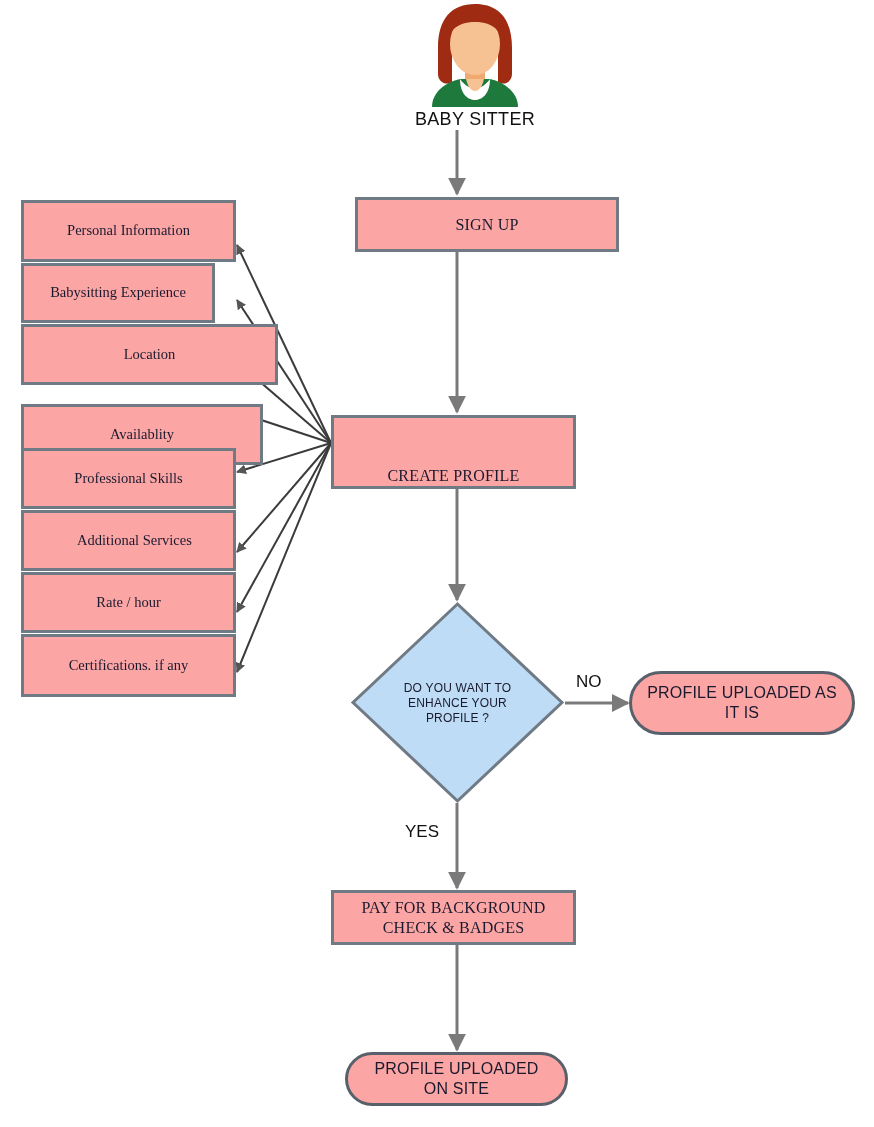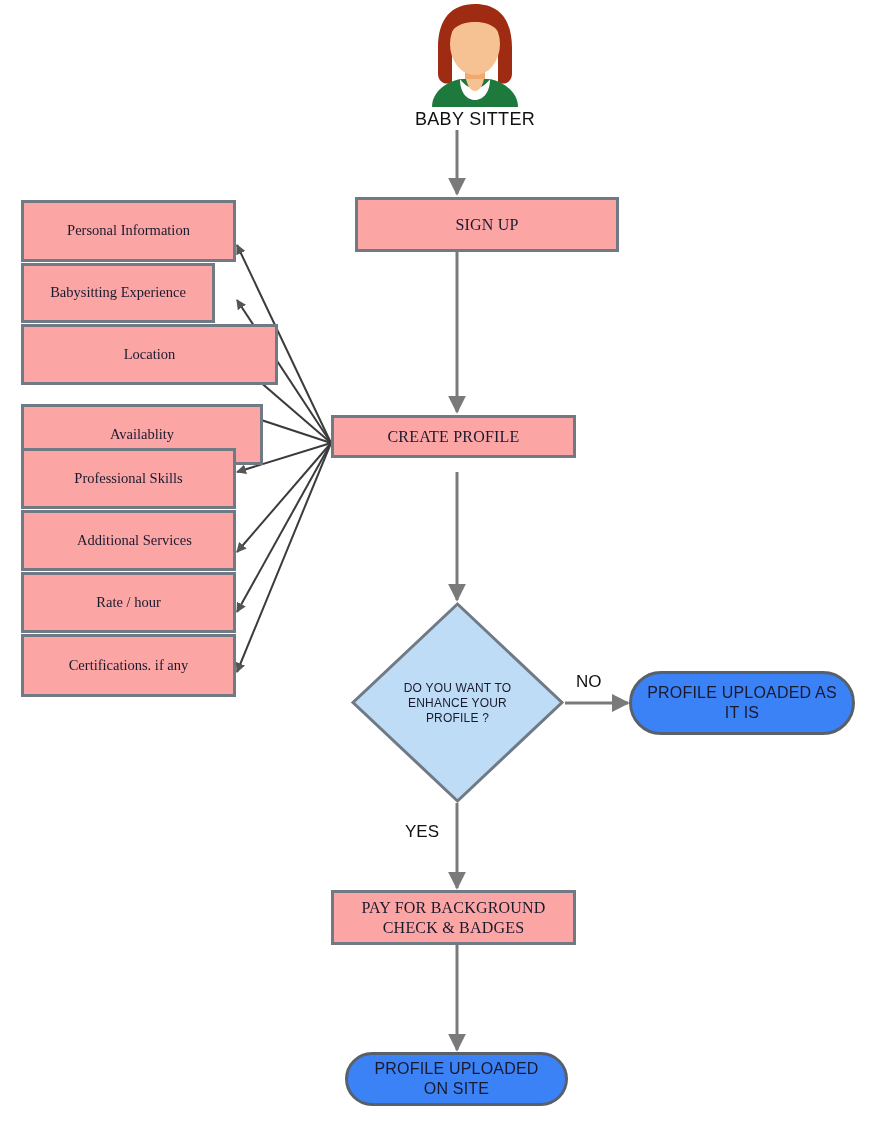--- a/index.html
+++ b/index.html
@@ -50,21 +50,21 @@
   .proc.attr {
     font-size: 14.5px;
   }
   .proc.big {
     font-size: 16px;
     letter-spacing: .2px;
   }
 
   
   .term {
-    background: #3b82f6;
+    background: #fca5a5;
     border: 3px solid #58606b;
     border-radius: 999px;
     font-size: 16px;
     letter-spacing: .2px;
   }
 
   
   .decision {
     position: absolute;
     z-index: 3;
@@ -198,21 +198,21 @@
     <span>Rate / hour</span>
   </div>
   <div class="node proc attr" style="left:21px; top:634px; width:215px; height:63px;">
     <span>Certifications. if any</span>
   </div>
 
   <div class="node proc big" style="left:331px; top:197px; width:264px; height:55px;margin-left:24px;">
     <span>SIGN UP</span>
   </div>
 
-  <div class="node proc big" style="left:331px; top:415px; width:245px; height:43px;">
+  <div class="node proc big" style="left:331px; top:415px; width:245px; height:74px;align-items:flex-end;">
     <span>CREATE PROFILE</span>
   </div>
 
   <div class="decision" style="left:350px; top:601px; width:215px; height:203px;">
     <svg class="dshape" viewBox="0 0 215 203" preserveAspectRatio="none">
       <polygon points="107.5,3 212,101.5 107.5,200 3,101.5" fill="#bedcf5" stroke="#707a85" stroke-width="3"></polygon>
     </svg>
     <div class="dlabel">
       <div>DO YOU WANT TO</div>
       <div>ENHANCE YOUR</div>

